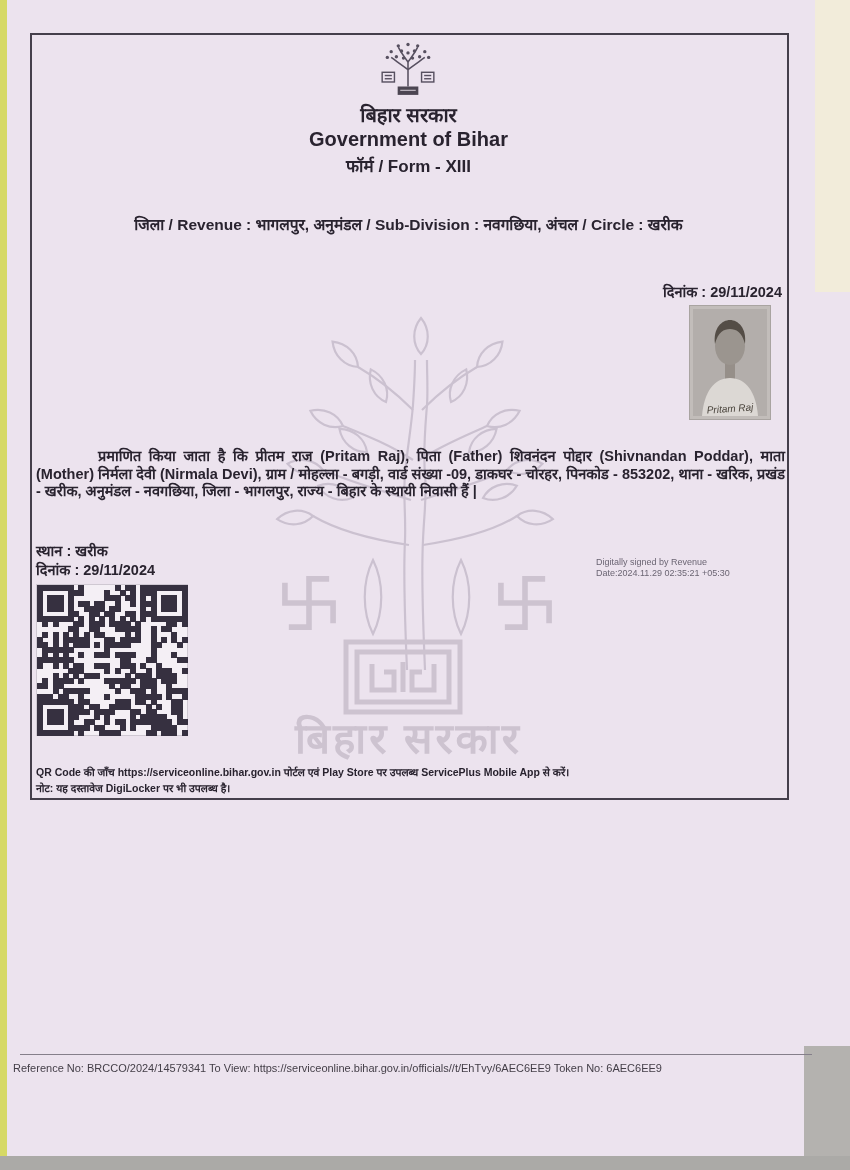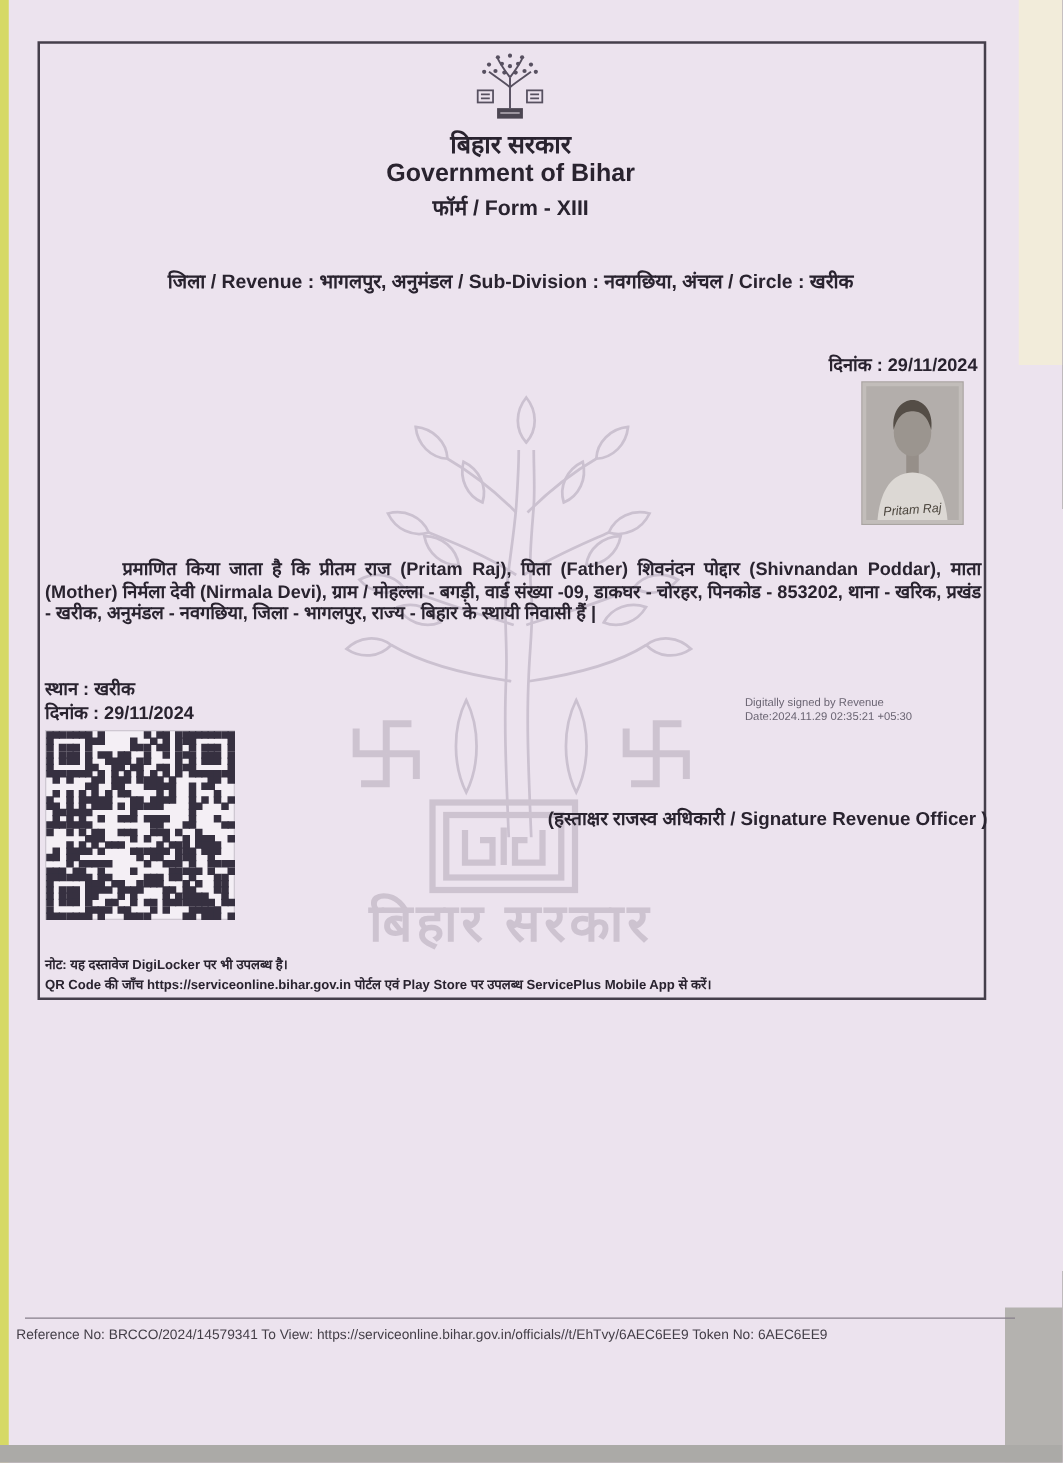--- a/index.html
+++ b/index.html
@@ -658,23 +658,22 @@
       <div class="qcell" style="left: 124.14px; top: 144.83px; width: 6px; height: 6px;"></div>
       <div class="qcell" style="left: 129.31px; top: 144.83px; width: 6px; height: 6px;"></div>
       <div class="qcell" style="left: 134.48px; top: 144.83px; width: 6px; height: 6px;"></div>
       <div class="qcell" style="left: 144.83px; top: 144.83px; width: 6px; height: 6px;"></div>
     </div>
 
   <div class="digisign">
     <div>Digitally signed by Revenue</div>
     <div>Date:2024.11.29 02:35:21 +05:30</div>
   </div>
-  <div class="t officer-line">(हस्ताक्षर राजस्व अधिकारी / Signature Revenue Officer )</div>
 
   <div class="notes">
+    <div>QR Code की जाँच https://serviceonline.bihar.gov.in पोर्टल एवं Play Store पर उपलब्ध ServicePlus Mobile App से करें।</div>
     <div>नोट: यह दस्तावेज DigiLocker पर भी उपलब्ध है।</div>
-    <div>QR Code की जाँच https://serviceonline.bihar.gov.in पोर्टल एवं Play Store पर उपलब्ध ServicePlus Mobile App से करें।</div>
   </div>
 
   <div class="footer-divider"></div>
   <div class="t footer-ref">Reference No: BRCCO/2024/14579341 To View: https://serviceonline.bihar.gov.in/officials//t/EhTvy/6AEC6EE9 Token No: 6AEC6EE9</div>
 
 </div>
 
 </body></html>

